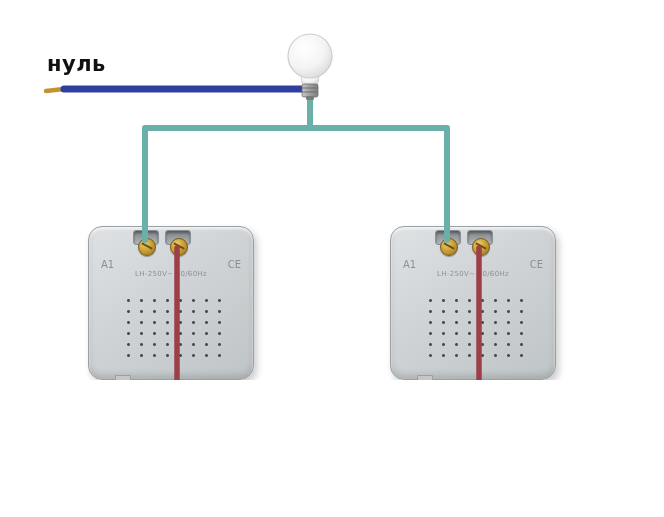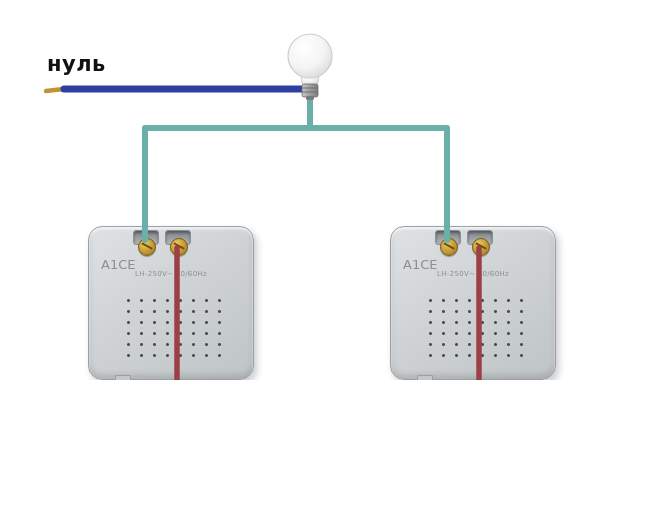--- a/index.html
+++ b/index.html
@@ -61,22 +61,22 @@
     position:absolute;left:2px;top:6px;
     width:12px;height:2px;background:#6d5012;
     transform:rotate(28deg);border-radius:1px;
   }
 
   .marking{
     position:absolute;left:12px;right:12px;top:33px;
     height:26px;color:#8b9094;
   }
   .marking .row1{
-    display:flex;justify-content:flex-start;
-    font-size:13px;line-height:10px;
+    display:flex;justify-content:space-between;
+    font-size:10px;line-height:10px;
   }
   .marking .row2{
     text-align:center;font-size:7px;line-height:9px;
     letter-spacing:.3px;
   }
 
   .dots{
     position:absolute;left:30px;top:66px;
     width:106px;height:66px;
     background-image:radial-gradient(circle,#474c50 1.3px,transparent 1.55px);

